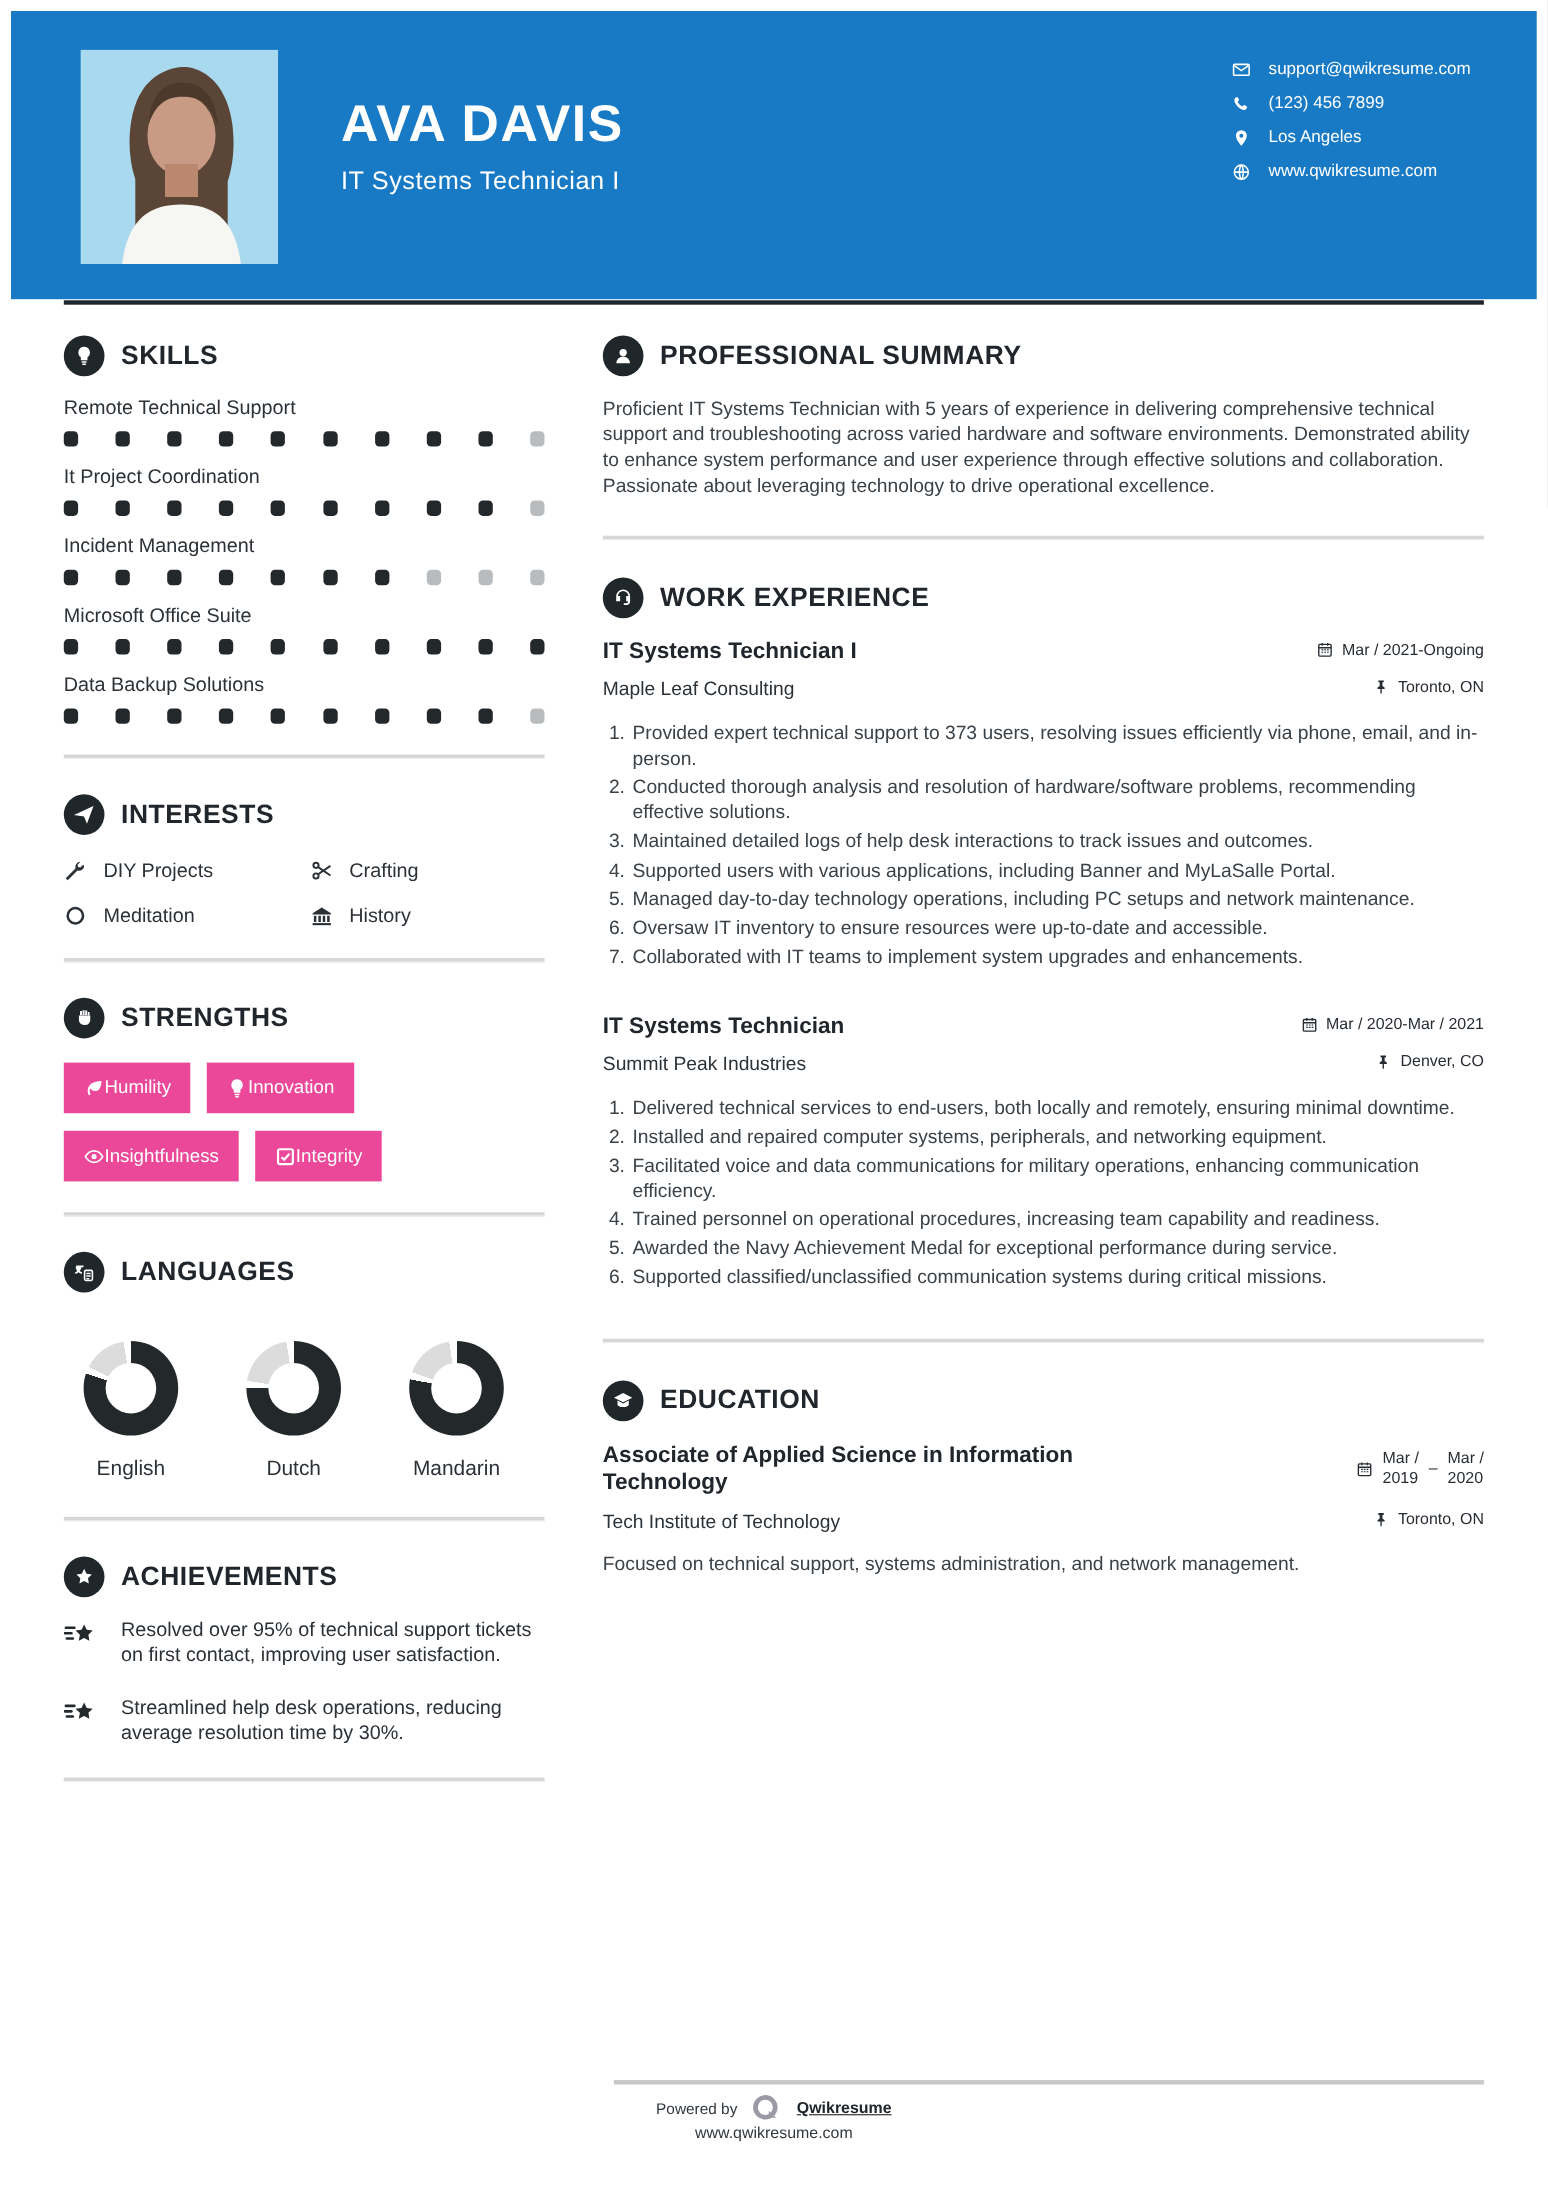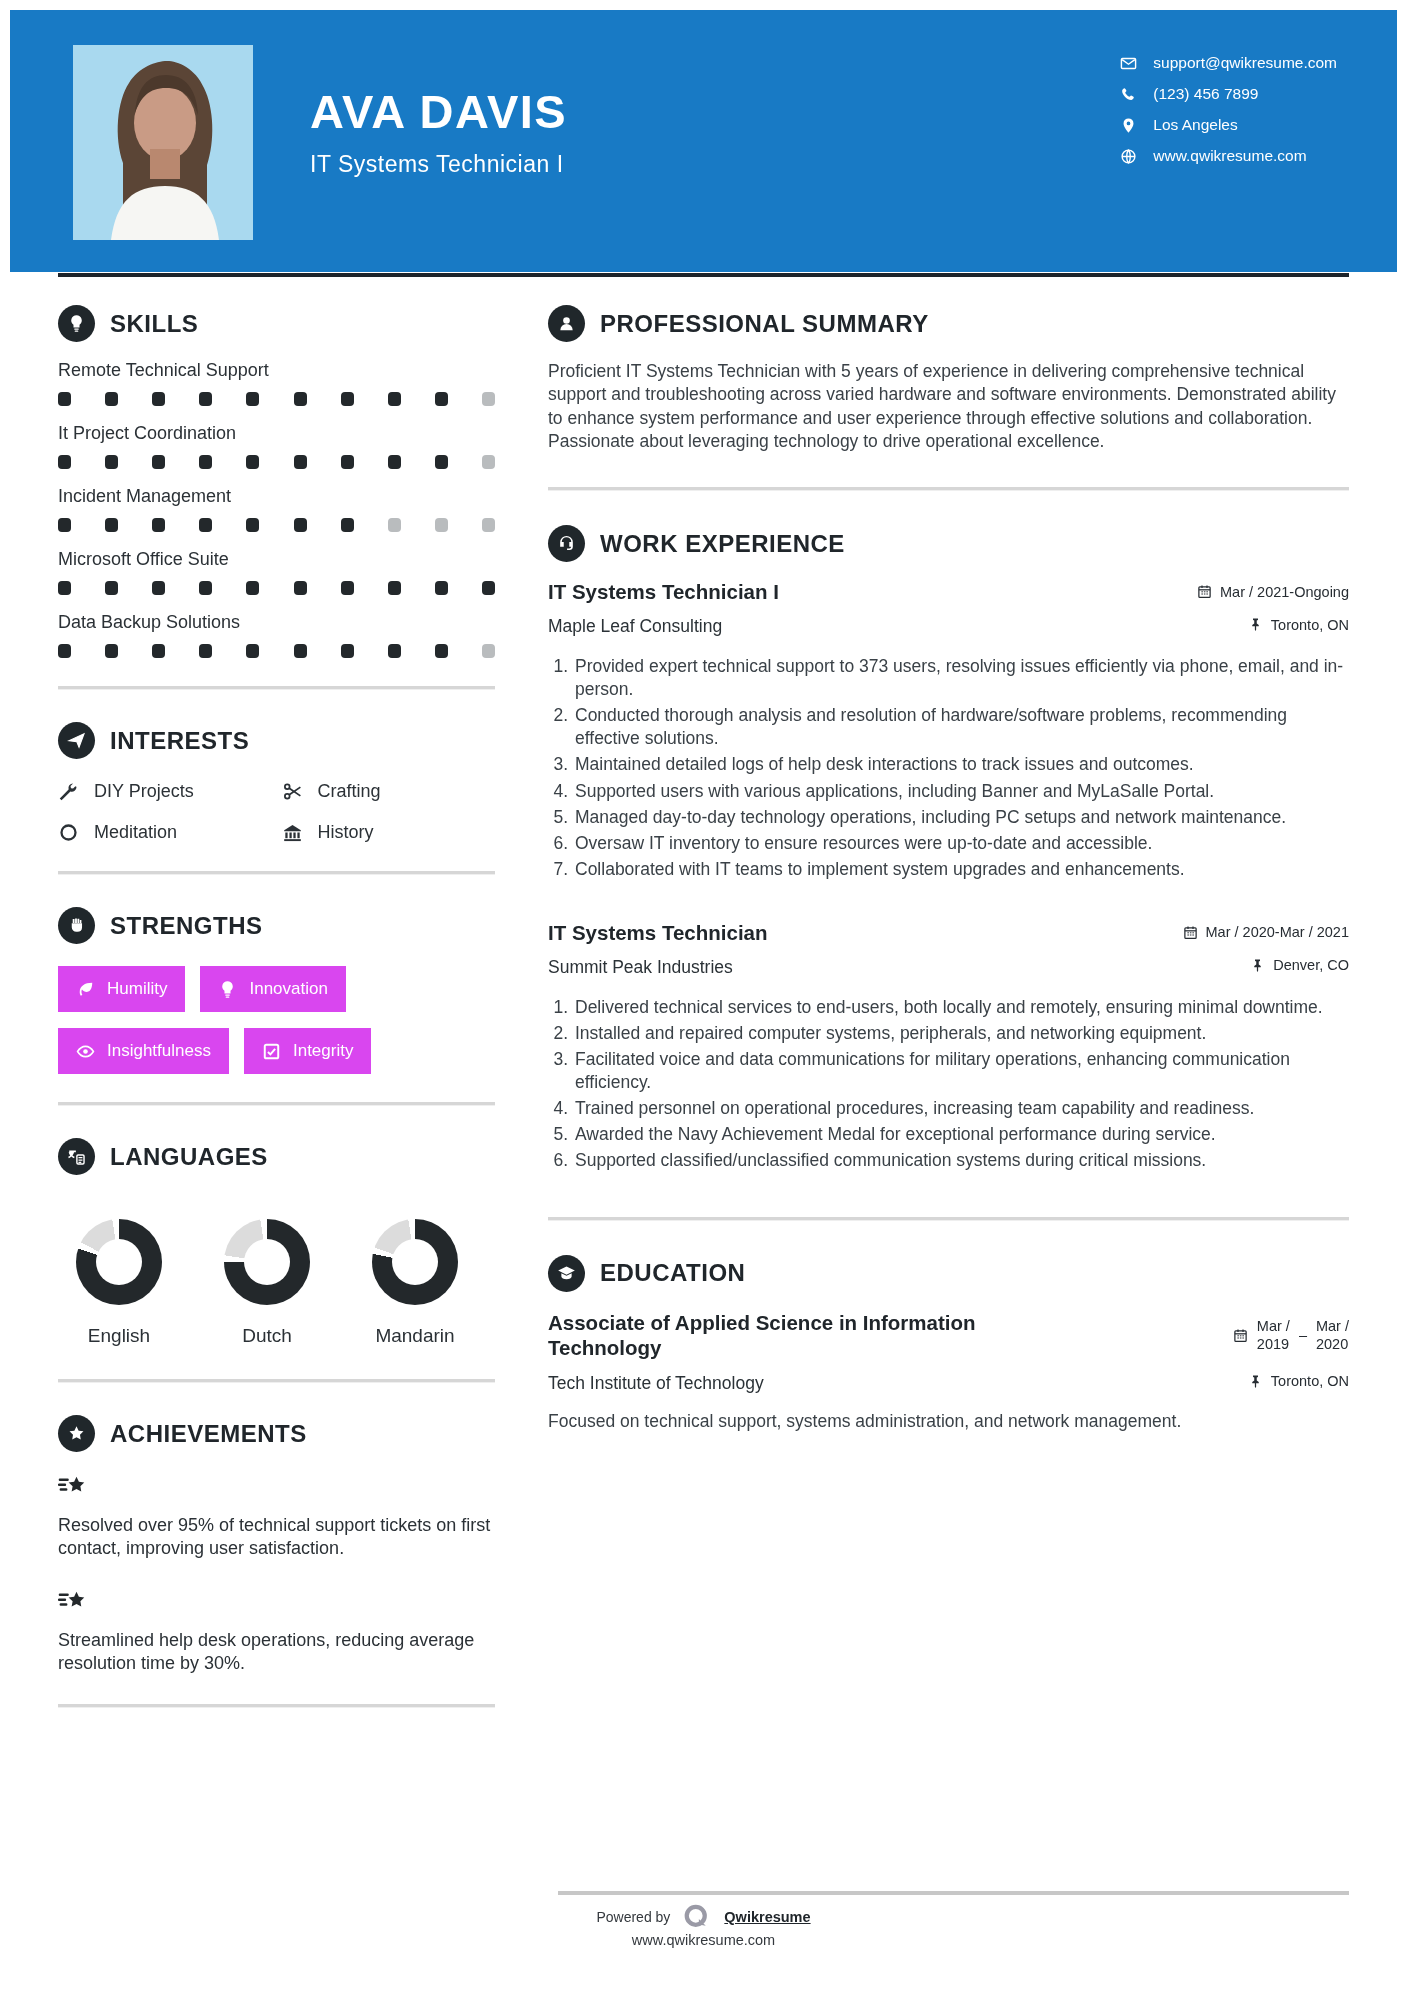--- a/index.html
+++ b/index.html
@@ -33,32 +33,32 @@
   .dots{display:flex;justify-content:space-between;}
   .dot{width:13px;height:14px;border-radius:4px;background:#23282b;}
   .dot.empty{background:#b9bcbe;}
   
   .interests-grid{display:grid;grid-template-columns:1fr 1fr;row-gap:20px;column-gap:10px;padding-top:4px;}
   .interest{display:flex;align-items:flex-start;gap:15px;font-size:18px;color:#2b3136;}
   .interest .ic{width:21px;height:21px;}
   
   .chips{padding-top:4px;}
   .chip-row{display:flex;gap:15px;margin-bottom:16px;}
-  .chip{background:#d946ef;color:#ffffff;display:inline-flex;align-items:center;gap:12px;
+  .chip{background:#ec4899;color:#ffffff;display:inline-flex;align-items:center;gap:0;
         padding:13px 18px;font-size:17px;}
   .chip .ic{width:19px;height:19px;}
   
   .langs{display:flex;gap:62px;padding:26px 0 4px 18px;}
   .lang{display:flex;flex-direction:column;align-items:center;gap:20px;}
   .donut{position:relative;width:86px;height:86px;border-radius:50%;}
   .donut::after{content:"";position:absolute;left:50%;top:50%;width:46px;height:46px;margin:-23px 0 0 -23px;
                 border-radius:50%;background:#ffffff;}
   .lang-name{font-size:19px;color:#2b3136;}
   
-  .ach{display:flex;align-items:flex-start;gap:12px;margin-bottom:24px;flex-direction:column;}
+  .ach{display:flex;align-items:flex-start;gap:22px;margin-bottom:24px;}
   .ach .ic{width:30px;height:30px;margin-top:2px;}
   .ach-text{font-size:18px;line-height:1.3;color:#2b3136;}
   
   .summary-text{font-size:17.5px;line-height:1.33;color:#3a4147;margin-top:6px;}
   .r-divider{height:3px;background:#d6d6d6;border-bottom:1px solid #efefef;margin:34px 0;}
   .job{margin-top:28px;}
   .job-top{display:flex;justify-content:space-between;align-items:baseline;}
   .job-title{font-size:20.5px;font-weight:800;color:#20262b;}
   .meta{display:flex;align-items:center;gap:8px;font-size:14.5px;color:#272d33;text-align:center;}
   .meta .ic{width:15px;height:15px;}

